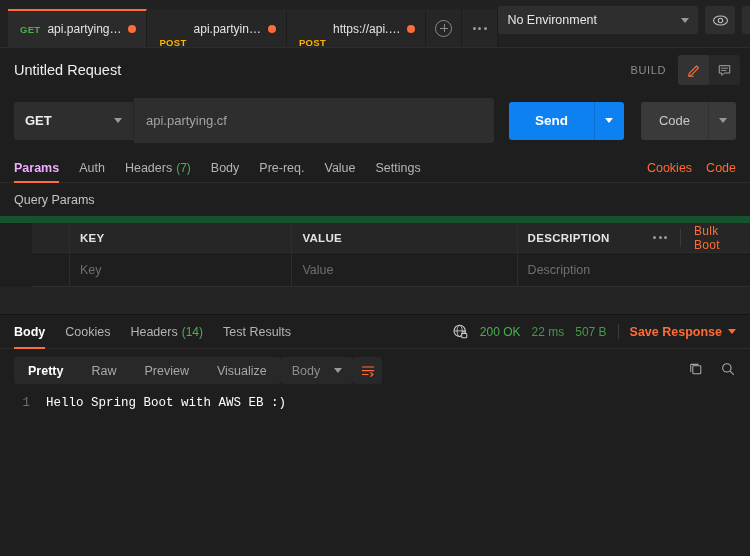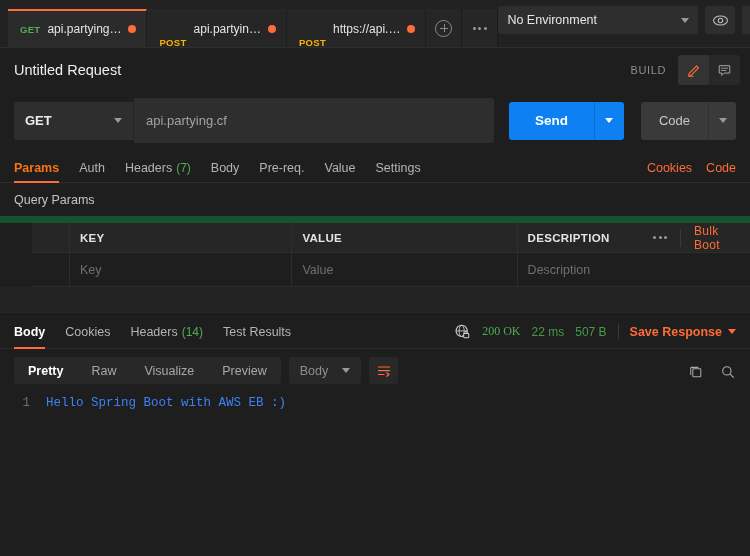--- a/index.html
+++ b/index.html
@@ -115,21 +115,21 @@
 
   
   .subtabs {
     display: flex; align-items: center; padding: 0 14px;
     border-bottom: 1px solid #2d2d2d; height: 30px;
   }
   .stab {
     font-size: 12.5px; color: #b4b4b4; margin-right: 20px; height: 30px;
     display: flex; align-items: center; gap: 4px; position: relative;
   }
-  .stab.active { color: #f97316; font-weight: bold; }
+  .stab.active { color: #f0abfc; font-weight: bold; }
   .stab.active::after {
     content: ""; position: absolute; left: 0; right: 0; bottom: 0; height: 2px; background: #ff6c37;
   }
   .cnt { color: #4caf50; font-size: 12px; font-weight: normal; }
   .rlinks { margin-left: auto; display: flex; gap: 14px; }
   .rlink { color: #ff6c37; font-size: 12.5px; }
 
   
   .qp-title { padding: 10px 14px 9px 14px; font-size: 12.5px; color: #c4c4c4; }
   .ptable { border-top: 7px solid #14532d; padding-left: 32px; }
@@ -151,44 +151,44 @@
   
   .resp { background: #1e1e1e; }
   .resptabs {
     display: flex; align-items: center; padding: 0 14px; height: 34px;
     border-bottom: 1px solid #2d2d2d;
   }
   .rtab { font-size: 12.5px; color: #b4b4b4; margin-right: 20px; height: 34px; display: flex; align-items: center; gap: 4px; position: relative; }
   .rtab.active { color: #fff; font-weight: bold; }
   .rtab.active::after { content: ""; position: absolute; left: 0; right: 0; bottom: 0; height: 2px; background: #ff6c37; }
   .meta { margin-left: auto; display: flex; align-items: center; gap: 11px; font-size: 12px; }
-  .meta .g { color: #4caf50; font-family: Liberation Serif, serif; }
+  .meta .g { color: #4caf50; }
   .meta .unit { color: #4caf50; opacity: .85; }
   .sep { width: 1px; height: 15px; background: #3c3c3c; }
   .saveresp { color: #ff6c37; font-size: 12.5px; font-weight: bold; display: flex; align-items: center; gap: 6px; }
   .saveresp .caret { border-top-color: #ff6c37; }
 
-  .fmtrow { display: flex; align-items: flex-end; padding: 8px 14px; gap: 8px; }
+  .fmtrow { display: flex; align-items: center; padding: 8px 14px; }
   .fmtgrp { display: flex; background: #282828; border-radius: 3px; height: 27px; align-items: center; }
   .fmt { font-size: 12.5px; color: #a8a8a8; padding: 0 14px; height: 27px; display: flex; align-items: center; }
   .fmt.active { color: #fff; font-weight: bold; }
   .textsel {
     background: #282828; border-radius: 3px; height: 27px; display: flex; align-items: center;
     gap: 14px; padding: 0 11px; font-size: 12.5px; color: #8d8d8d;
   }
   .wrapbtn {
     width: 29px; height: 27px; background: #282828; border-radius: 3px;
     display: flex; align-items: center; justify-content: center;
   }
   .fmtright { margin-left: auto; display: flex; align-items: center; gap: 16px; color: #aaa; }
 
   .code { padding: 4px 0 0 0; font-family: "Liberation Mono", monospace; font-size: 12.5px; }
   .codeline { display: flex; }
   .lineno { width: 46px; text-align: right; padding-right: 16px; color: #6e6e6e; }
-  .linetxt { color: #3b82f6; }
+  .linetxt { color: #ffffff; }
 </style>
 </head>
 <body>
 
 <div class="tabbar">
   <div class="tabs">
 
     <div class="tab active">
       <span class="meth get">GET</span>
       <span class="tname">api.partying…</span>
@@ -382,22 +382,22 @@
         <span>Save Response</span>
         <span class="caret"></span>
       </span>
     </div>
   </div>
 
   <div class="fmtrow">
     <div class="fmtgrp">
       <span class="fmt active">Pretty</span>
       <span class="fmt">Raw</span>
+      <span class="fmt">Preview</span>
       <span class="fmt">Visualize</span>
-      <span class="fmt">Preview</span>
     </div>
     <div class="textsel">
       <span>Body</span>
       <span class="caret"></span>
     </div>
     <div class="wrapbtn">
       <svg width="16" height="16" viewBox="0 0 20 20">
         <g stroke="#ff6c37" stroke-width="1.5" stroke-linecap="round">
           <line x1="3" y1="5" x2="17" y2="5"></line>
           <line x1="3" y1="9.6" x2="17" y2="9.6"></line>

